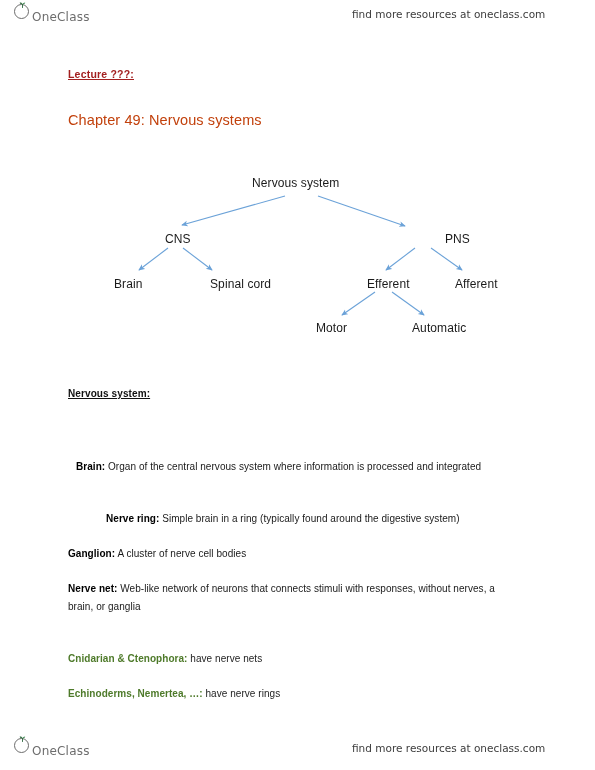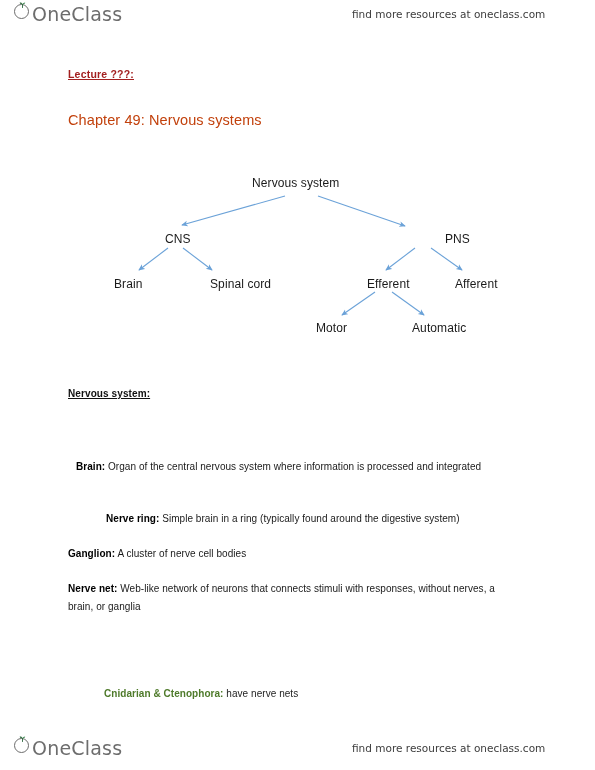--- a/index.html
+++ b/index.html
@@ -54,21 +54,21 @@
   }
   .logo-mark .sprout {
     position: absolute;
     left: 5px;
     top: 0px;
     width: 7px;
     height: 6px;
   }
   .logo-text {
     font-family: "DejaVu Sans", sans-serif;
-    font-size: 19px;
+    font-size: 12px;
     letter-spacing: 0.2px;
     color: #6d6d6d;
     margin-left: -1px;
     line-height: 1;
   }
   .tagline {
     position: absolute;
     left: 352px;
     top: 8px;
     font-family: "DejaVu Sans", sans-serif;
@@ -230,24 +230,27 @@
   </div>
 
   <div class="def" style="top:545px;">
     <span class="term">Ganglion:</span><span> A cluster of nerve cell bodies</span>
   </div>
 
   <div class="def" style="top:580px;">
     <span class="term">Nerve net:</span><span> Web-like network of neurons that connects stimuli with responses, without nerves, a brain, or ganglia</span>
   </div>
 
-  <div class="green-line" style="top:685px;margin-left:36px;">
+  <div class="green-line" style="top:650px;">
     <span class="term">Cnidarian &amp; Ctenophora:</span><span> have nerve nets</span>
   </div>
 
+  <div class="green-line" style="top:685px;">
+    <span class="term">Echinoderms, Nemertea, …:</span><span> have nerve rings</span>
+  </div>
 
   <div class="brand-bar footer">
     <div class="logo">
       <span class="logo-mark">
         <span class="ring"></span>
         <svg class="sprout" viewBox="0 0 12 10" width="8" height="7" aria-hidden="true">
           <path d="M6 10 L6 3" stroke="#2f6b3f" stroke-width="1.6" fill="none"></path>
           <path d="M6 4 C3 4 1.4 2.6 1.2 0.6 C3.6 0.3 5.5 1.4 6 4 Z" fill="#2f6b3f"></path>
           <path d="M6.2 4.2 C8.6 3.9 10.2 2.4 10.6 0.6 C8.2 0.5 6.6 1.8 6.2 4.2 Z" fill="#3f8a52"></path>
         </svg>

